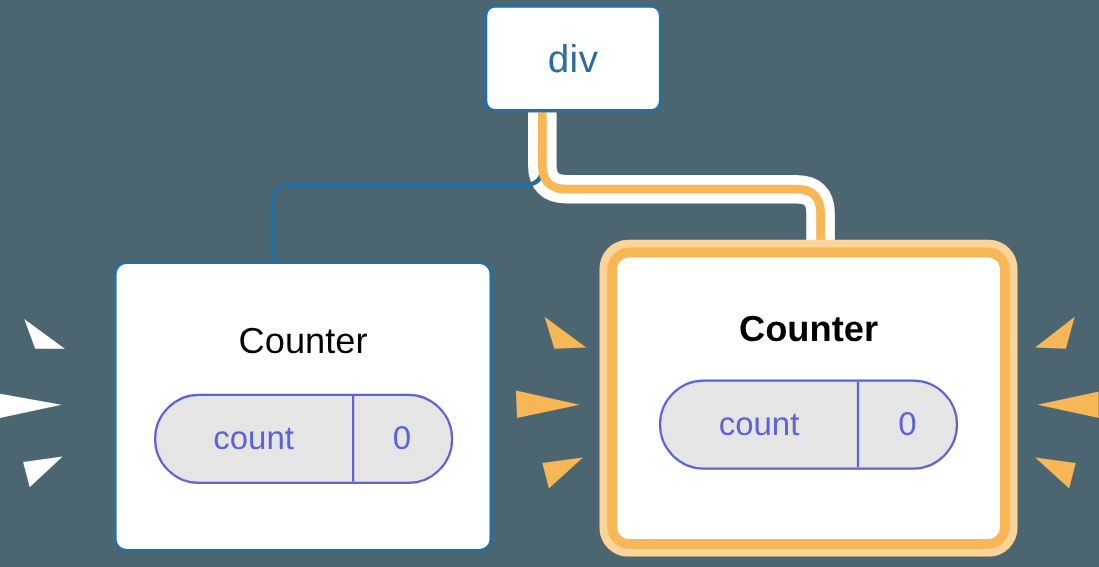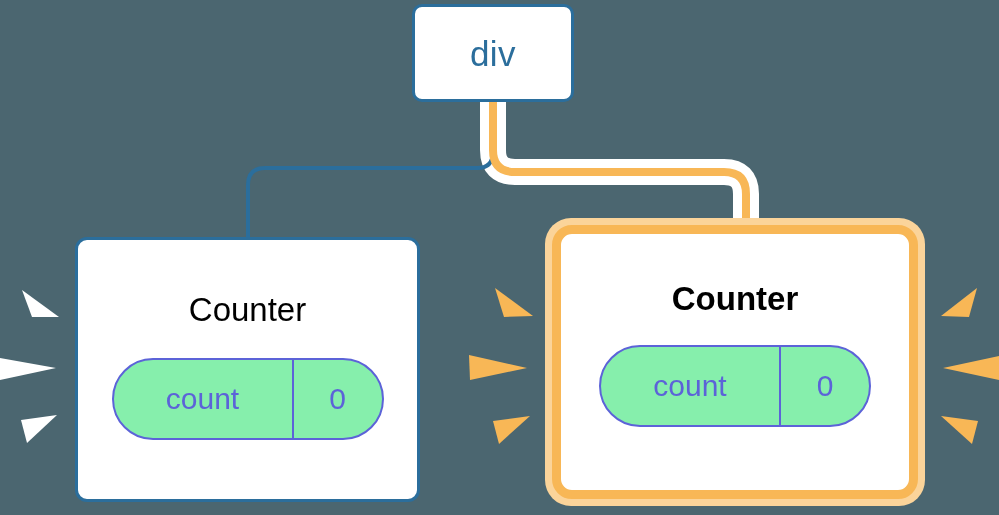--- a/index.html
+++ b/index.html
@@ -21,20 +21,21 @@
     width: 999px;
     height: 515px;
   }
   .node {
     position: absolute;
     background: #ffffff;
     box-sizing: border-box;
     display: flex;
     flex-direction: column;
     align-items: center;
+    margin-left: 28px;
   }
   #div-node {
     left: 412px;
     top: 4px;
     width: 162px;
     height: 98px;
     border: 3px solid #2b6e9c;
     border-radius: 10px;
     justify-content: center;
   }
@@ -87,21 +88,21 @@
   #counter-right-inner .node-title {
     font-size: 33px;
     font-weight: 700;
     margin-top: 48px;
   }
   .pill {
     display: flex;
     align-items: stretch;
     border: 2px solid #5c63d8;
     border-radius: 999px;
-    background: #86efac;
+    background: #e5e5e5;
     height: 78px;
     overflow: hidden;
   }
   #counter-left .pill {
     width: 268px;
     margin-top: 32px;
   }
   #counter-right-inner .pill {
     width: 268px;
     margin-top: 30px;

